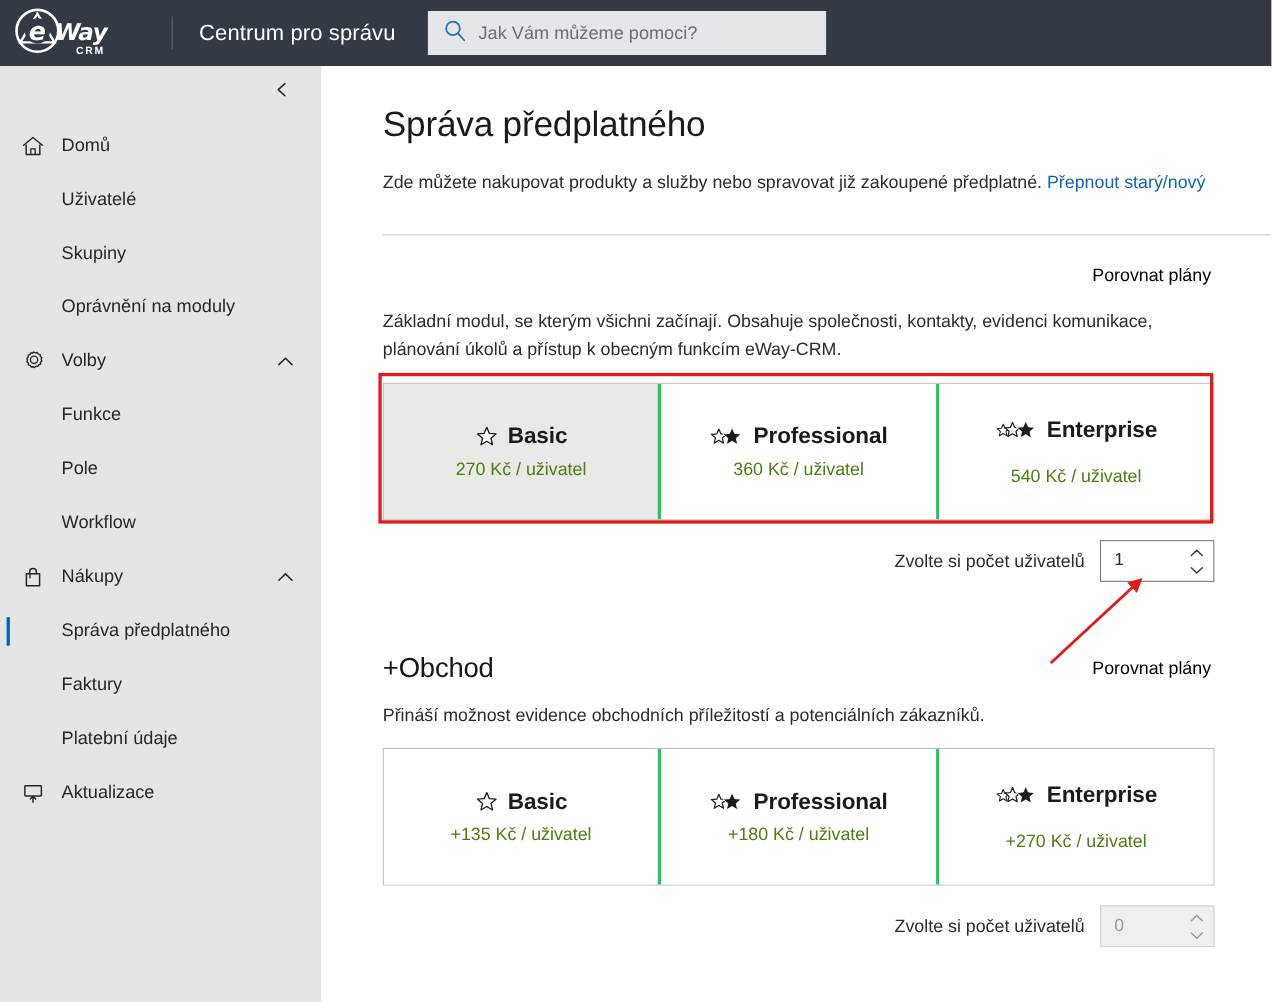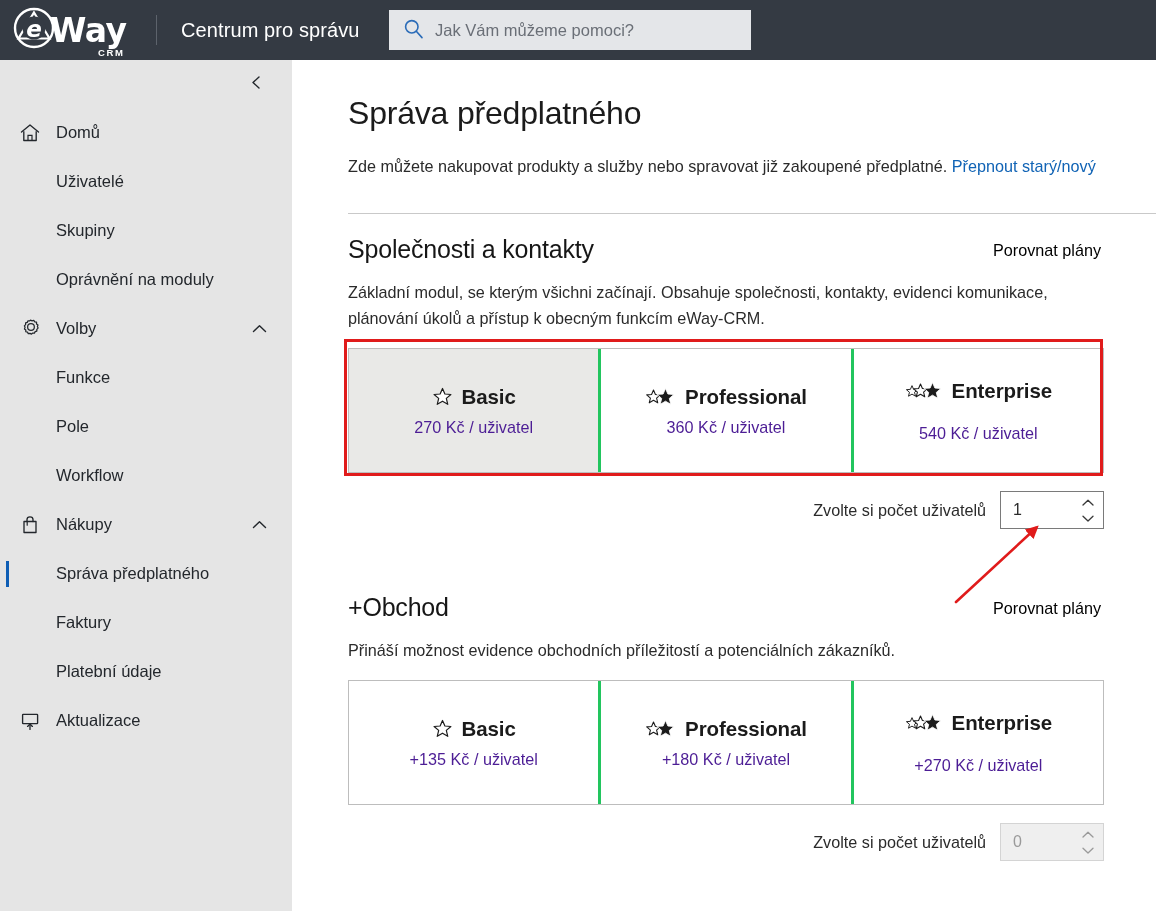--- a/index.html
+++ b/index.html
@@ -40,22 +40,23 @@
 
   .logo-emblem { flex: 0 0 auto; }
 
   .logo-text-group {
     position: relative;
     margin-left: -6px;
     color: #ffffff;
   }
   .logo-way {
     font-family: "DejaVu Sans", sans-serif;
-    font-size: 33px;
+    font-size: 21px;
     font-weight: 700;
+    font-style: italic;
     letter-spacing: -0.5px;
     line-height: 1;
   }
   .logo-crm {
     position: absolute;
     right: 2px;
     bottom: -11px;
     font-size: 9.5px;
     font-weight: 700;
     letter-spacing: 1.6px;
@@ -282,21 +283,21 @@
   .stars svg { display: block; }
   .stars svg + svg { margin-left: -7px; }
   .plan-name {
     font-size: 20.5px;
     font-weight: 700;
     color: #1b1b1b;
     letter-spacing: -0.1px;
   }
   .plan-price {
     font-size: 16.2px;
-    color: #4c1d95;
+    color: #4d7c0f;
   }
 
   
   .count-row {
     display: flex;
     align-items: center;
     justify-content: flex-end;
     width: 756px;
   }
   .count-label {
@@ -506,21 +507,20 @@
 
     <div class="page-subtitle">
       <span>Zde můžete nakupovat produkty a služby nebo spravovat již zakoupené předplatné.</span>
       <a href="#">Přepnout starý/nový</a>
     </div>
 
     <div class="hr-top"></div>
 
     <div class="section" style="top:175px;">
       <div class="section-head">
-        <span class="section-title">Společnosti a kontakty</span>
         <a href="#" class="compare-link">Porovnat plány</a>
       </div>
       <div class="section-desc">Základní modul, se kterým všichni začínají. Obsahuje společnosti, kontakty, evidenci komunikace, plánování úkolů a přístup k obecným funkcím eWay-CRM.</div>
 
       <div class="plan-group" style="margin-top:17px;">
 
         <div class="plan-card selected">
           <div class="plan-name-row">
             <span class="stars">
               <svg width="21" height="21" viewBox="0 0 22 22" aria-hidden="true">

